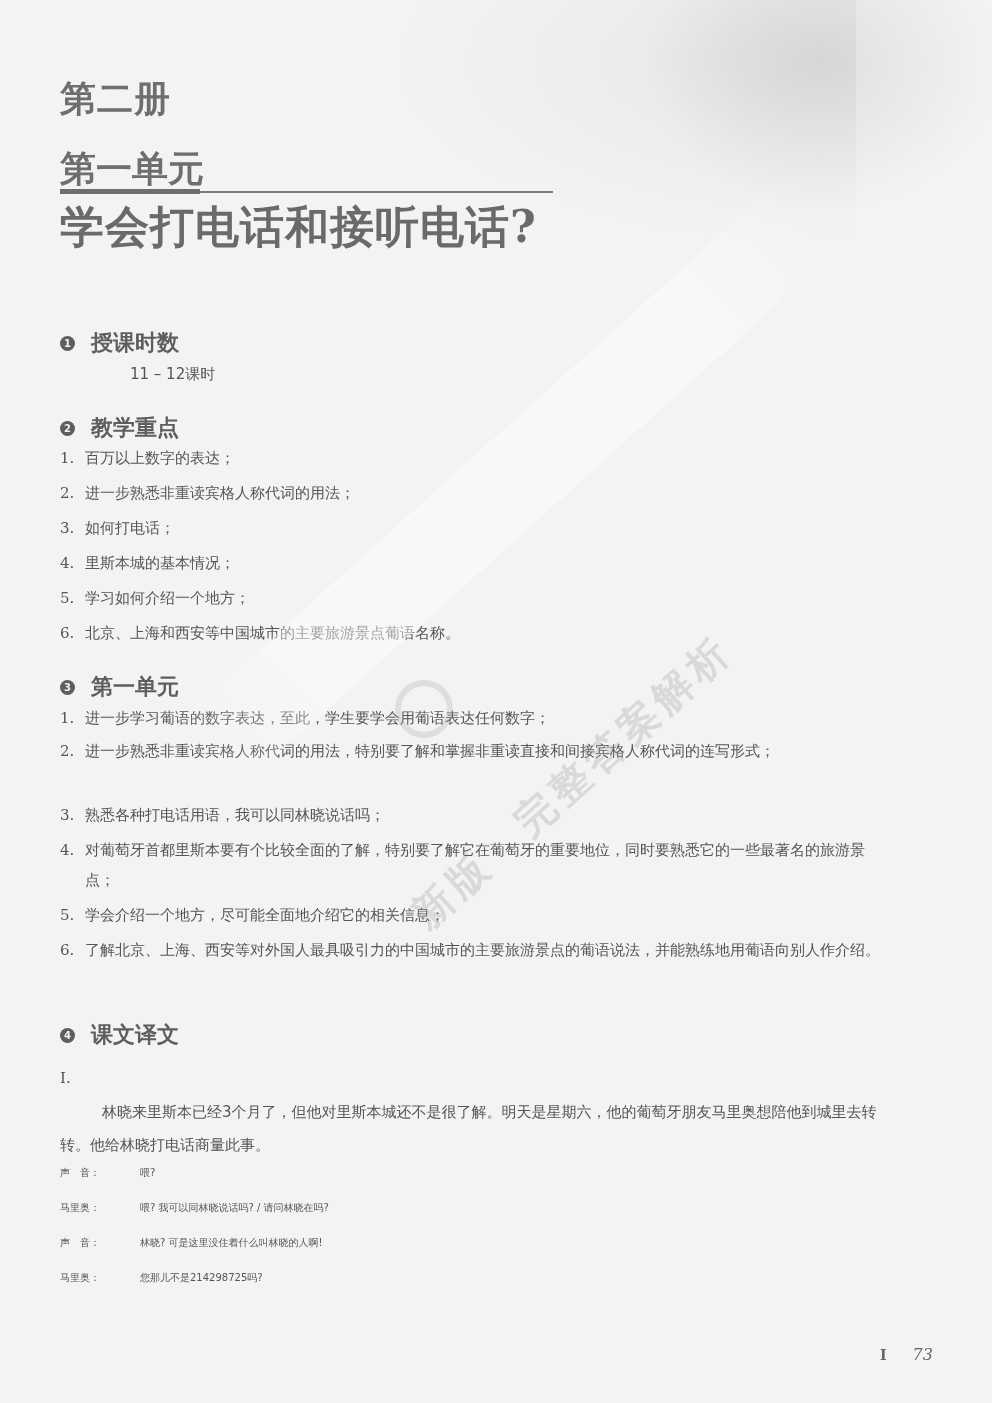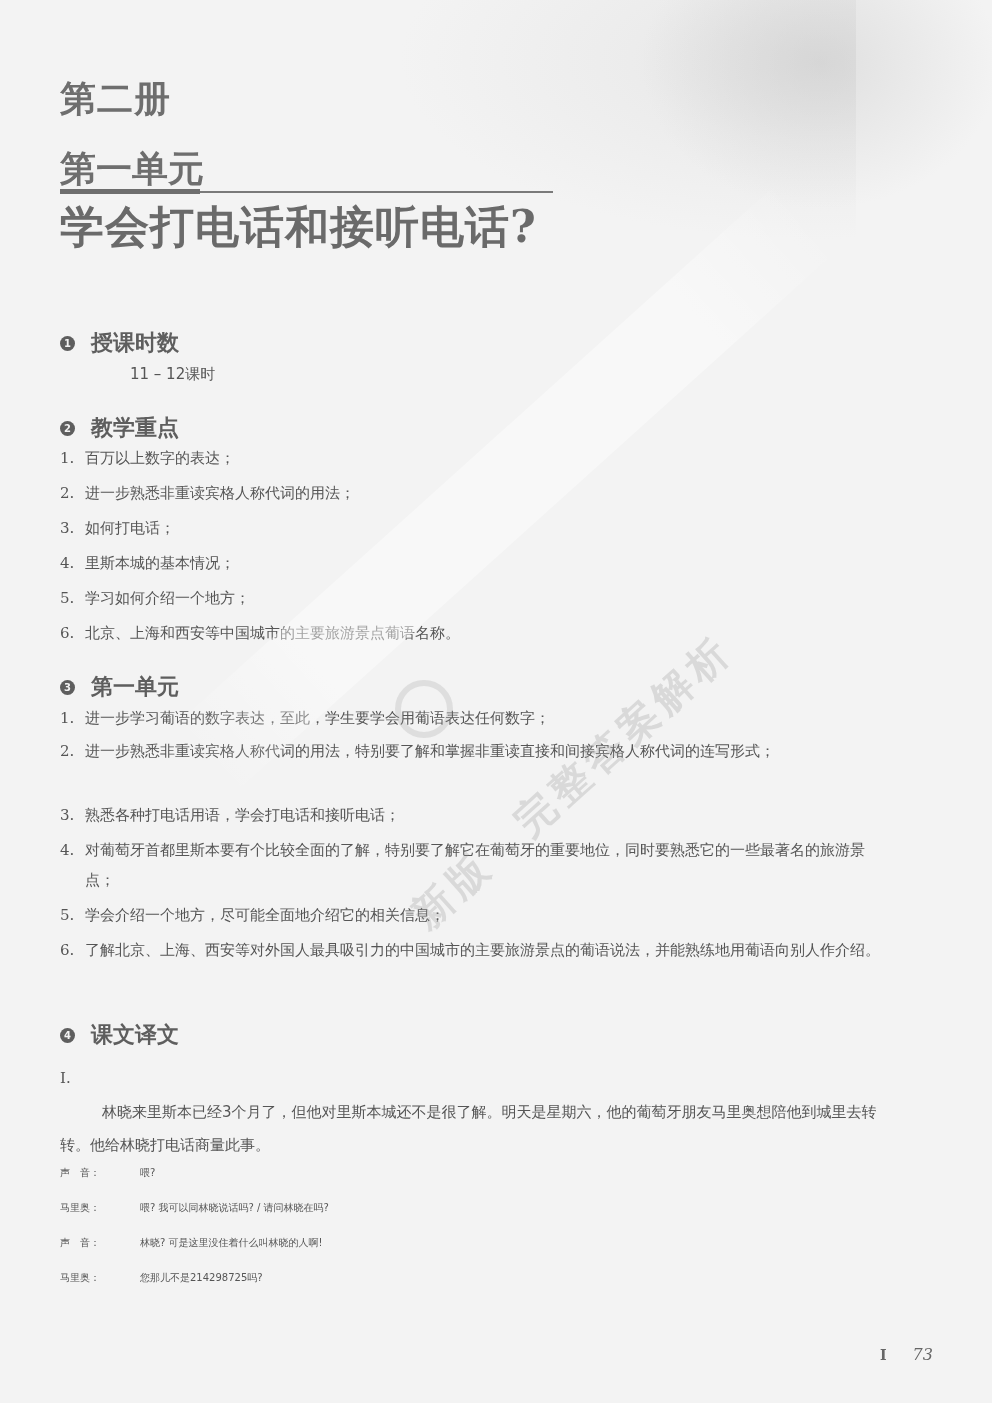--- a/index.html
+++ b/index.html
@@ -177,21 +177,21 @@
   <div class="item" style="top:703px;">
     <span class="idx">1.</span>
     <span class="txt">进一步学习葡语的数字表达，至此，学生要学会用葡语表达任何数字；</span>
   </div>
   <div class="item" style="top:736px;">
     <span class="idx">2.</span>
     <span class="txt">进一步熟悉非重读宾格人称代词的用法，特别要了解和掌握非重读直接和间接宾格人称代词的连写形式；</span>
   </div>
   <div class="item" style="top:800px;">
     <span class="idx">3.</span>
-    <span class="txt">熟悉各种打电话用语，学会打电话和接听电话；</span>
+    <span class="txt">熟悉各种打电话用语，我可以同林晓说话吗；</span>
   </div>
   <div class="item" style="top:835px;">
     <span class="idx">4.</span>
     <span class="txt">对葡萄牙首都里斯本要有个比较全面的了解，特别要了解它在葡萄牙的重要地位，同时要熟悉它的一些最著名的旅游景点；</span>
   </div>
   <div class="item" style="top:900px;">
     <span class="idx">5.</span>
     <span class="txt">学会介绍一个地方，尽可能全面地介绍它的相关信息；</span>
   </div>
   <div class="item" style="top:935px;">

